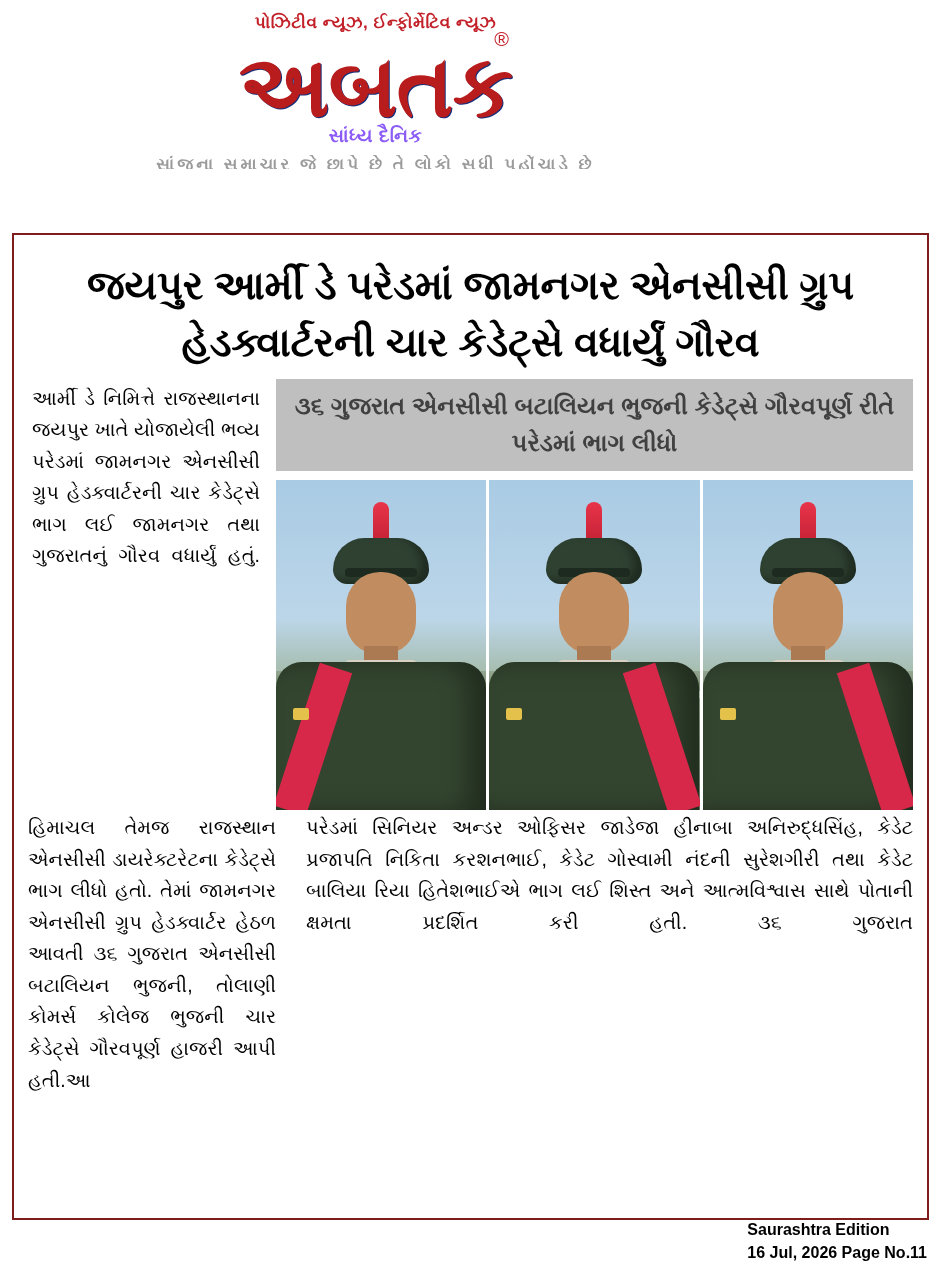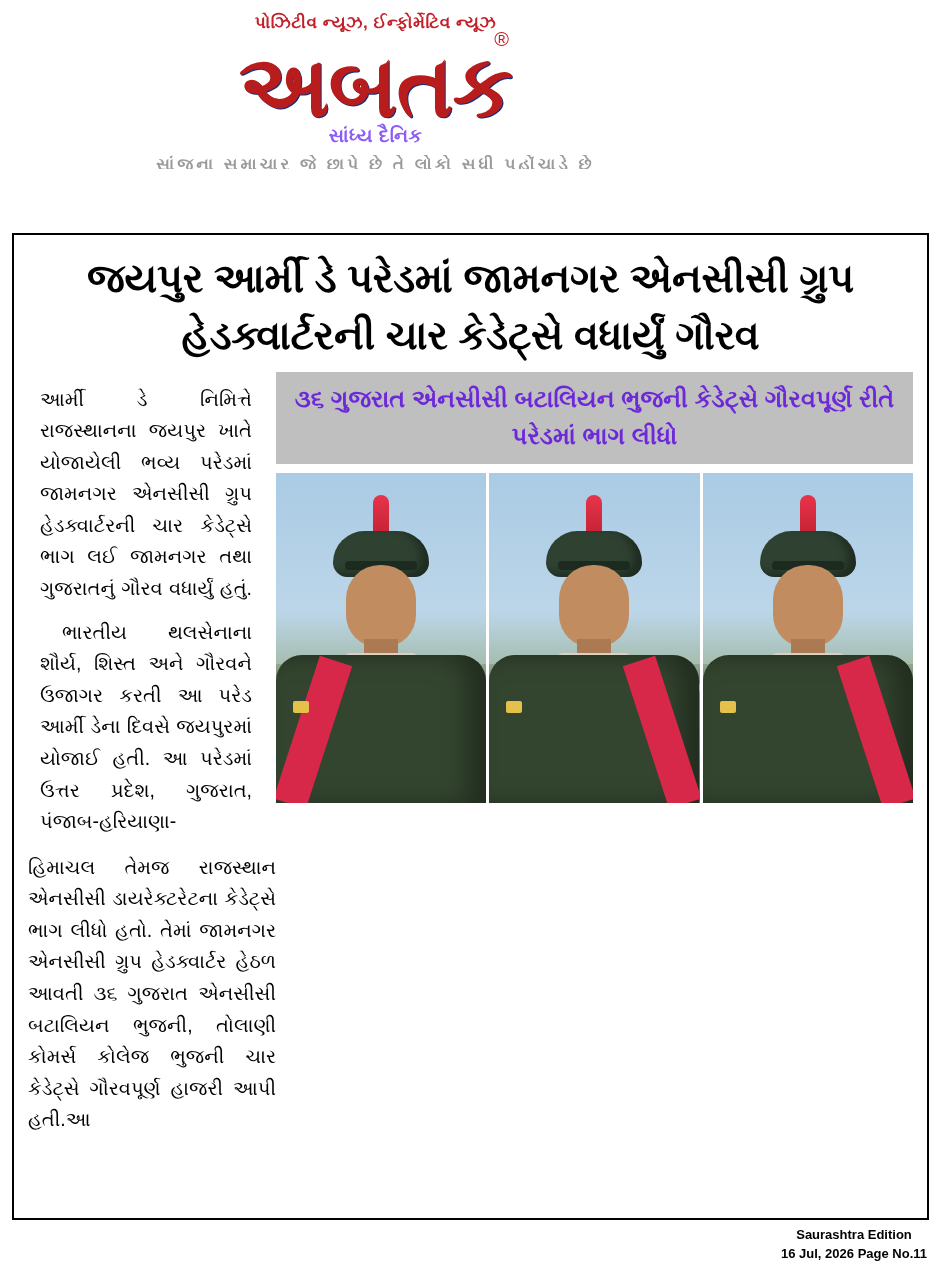--- a/index.html
+++ b/index.html
@@ -72,22 +72,22 @@
     text-align: center;
   }
 
   
   .article {
     position: absolute;
     left: 12px;
     top: 233px;
     width: 917px;
     height: 987px;
-    border: 2px solid #000000;
-    padding: 11px 14px 6px 14px;
+    border: 2px solid #7f1d1d;
+    padding: 18px 14px 6px 14px;
     background: #fff;
   }
 
   .headline {
     font-family: "Liberation Sans", sans-serif;
     font-weight: bold;
     font-size: 40px;
     line-height: 1.42;
     text-align: center;
     color: #000;
@@ -105,21 +105,21 @@
     padding-right: 12px;
   }
   .col-right {
     flex: 1 1 auto;
     display: flex;
     flex-direction: column;
   }
 
   .kicker {
     background: #bfbfbf;
-    color: #6d28d9;
+    color: #404040;
     font-family: "Liberation Sans", sans-serif;
     font-weight: bold;
     font-size: 24px;
     line-height: 1.55;
     text-align: center;
     padding: 8px 6px 10px 6px;
   }
 
   
   .photos {
@@ -234,40 +234,40 @@
 
   
   .body-col {
     font-family: "Liberation Sans", sans-serif;
     font-size: 19.5px;
     line-height: 1.62;
     text-align: justify;
     color: #000;
     text-align-last: justify;
   }
-  .body-col p { margin: 12px; }
+  .body-col p { margin: 4px; }
   .body-col p + p { text-indent: 22px; }
 
   .left-stack { margin-top: 0; }
 
   .bottom-wide {
     display: flex;
     gap: 30px;
     margin-top: 2px;
   }
 
   
   .footer {
     position: absolute;
     right: 14px;
     bottom: 16px;
-    text-align: center;
-    font-family: "Liberation Sans", sans-serif;
-    font-weight: bold;
-    font-size: 13px;
+    text-align: left;
+    font-family: "Liberation Sans", sans-serif;
+    font-weight: bold;
+    font-size: 16px;
     color: #000;
     line-height: 1.45;
   }
 </style>
 </head>
 <body>
 
 <div class="masthead">
   <div class="masthead-tagline">પોઝિટીવ ન્યૂઝ, ઈન્ફોર્મેટિવ ન્યૂઝ</div>
   <div class="masthead-title">અબતક</div>
@@ -278,21 +278,20 @@
 
 <div class="article">
 
   <div class="headline">જયપુર આર્મી ડે પરેડમાં જામનગર એનસીસી ગ્રુપ હેડક્વાર્ટરની ચાર કેડેટ્સે વધાર્યું ગૌરવ</div>
 
   <div class="content">
 
     <div class="col-left">
       <div class="body-col left-stack">
         <p>આર્મી ડે નિમિત્તે રાજસ્થાનના જયપુર ખાતે યોજાયેલી ભવ્ય પરેડમાં જામનગર એનસીસી ગ્રુપ હેડક્વાર્ટરની ચાર કેડેટ્સે ભાગ લઈ જામનગર તથા ગુજરાતનું ગૌરવ વધાર્યું હતું.</p>
-        <p>ભારતીય થલસેનાના શૌર્ય, શિસ્ત અને ગૌરવને ઉજાગર કરતી આ પરેડ આર્મી ડેના દિવસે જયપુરમાં યોજાઈ હતી. આ પરેડમાં ઉત્તર પ્રદેશ, ગુજરાત, પંજાબ-હરિયાણા-</p>
       </div>
     </div>
 
     <div class="col-right">
       <div class="kicker">૩૬ ગુજરાત એનસીસી બટાલિયન ભુજની કેડેટ્સે ગૌરવપૂર્ણ રીતે પરેડમાં ભાગ લીધો</div>
 
       <div class="photos">
         <div class="photo">
           <div class="skyline"></div>
           <div class="ground"></div>
@@ -334,20 +333,21 @@
             <div class="sash sash-r"></div>
             <div class="badge"></div>
           </div>
         </div>
       </div>
     </div>
   </div>
 
   <div class="bottom-wide">
     <div class="body-col" style="flex:0 0 248px;">હિમાચલ તેમજ રાજસ્થાન એનસીસી ડાયરેક્ટરેટના કેડેટ્સે ભાગ લીધો હતો. તેમાં જામનગર એનસીસી ગ્રુપ હેડક્વાર્ટર હેઠળ આવતી ૩૬ ગુજરાત એનસીસી બટાલિયન ભુજની, તોલાણી કોમર્સ કોલેજ ભુજની ચાર કેડેટ્સે ગૌરવપૂર્ણ હાજરી આપી હતી.આ</div>
+    <div class="body-col" style="flex:1 1 0;">પરેડમાં સિનિયર અન્ડર ઓફિસર જાડેજા હીનાબા અનિરુદ્ધસિંહ, કેડેટ પ્રજાપતિ નિકિતા કરશનભાઈ, કેડેટ ગોસ્વામી નંદની સુરેશગીરી તથા કેડેટ બાલિયા રિયા હિતેશભાઈએ ભાગ લઈ શિસ્ત અને આત્મવિશ્વાસ સાથે પોતાની ક્ષમતા પ્રદર્શિત કરી હતી. ૩૬ ગુજરાત</div>
   </div>
 
 </div>
 
 <div class="footer">
   <div>Saurashtra Edition</div>
   <div>16 Jul, 2026 Page No.11</div>
 </div>
 
 </body></html>

